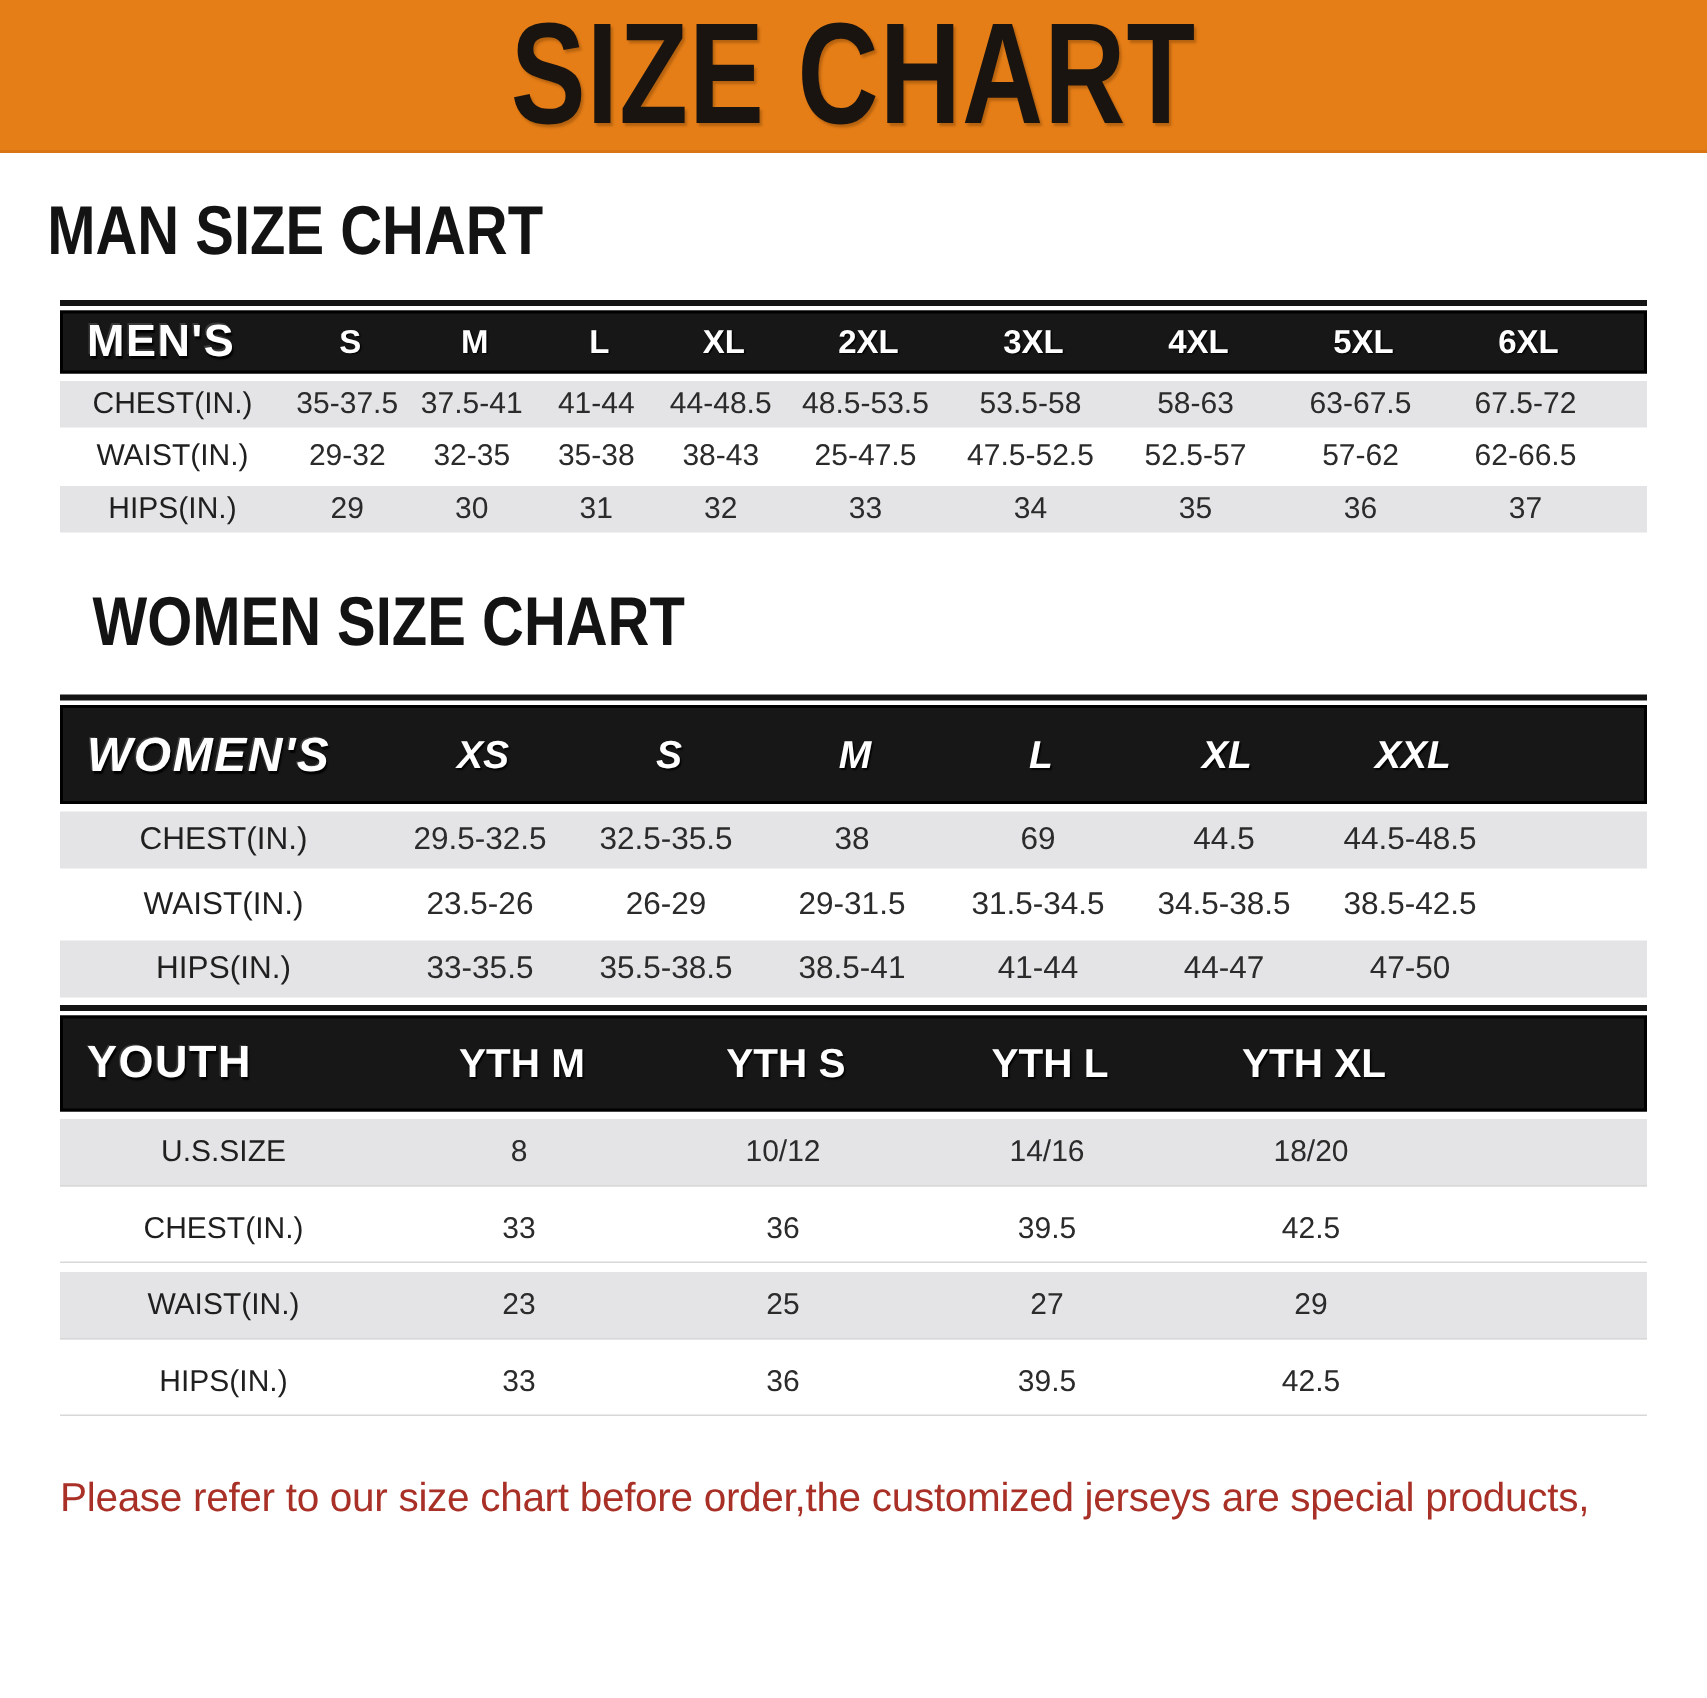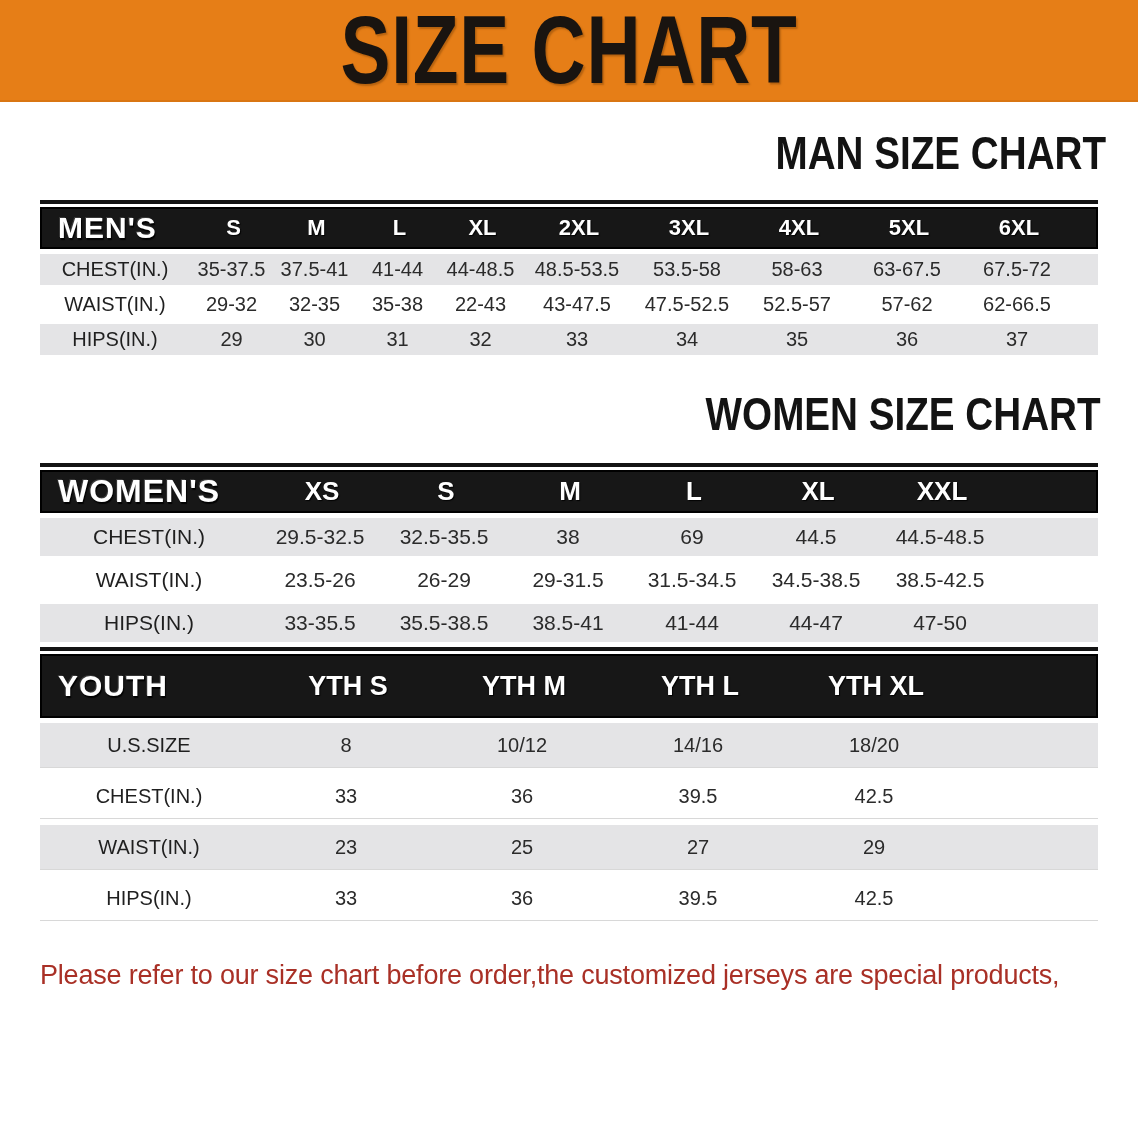--- a/index.html
+++ b/index.html
@@ -25,21 +25,21 @@
     font-weight: bold;
     color: #191410;
     letter-spacing: 1px;
     transform: scaleX(0.78);
     transform-origin: center;
     text-shadow: 2px 2px 2px rgba(90,45,0,0.35);
     white-space: nowrap;
   }
 
   
-  .section-title { text-align: right; margin: 0; }
+  .section-title { text-align: left; margin: 0; }
   .condensed {
     display: inline-block;
     font-weight: bold;
     color: #131313;
     transform: scaleX(0.84);
     transform-origin: center;
     white-space: nowrap;
   }
   .title-men    { margin-top: 28px; margin-bottom: 24px; }
   .title-women  { margin-top: 36px; margin-bottom: 26px; padding-left: 24px; }
@@ -55,21 +55,21 @@
   .women .row { grid-template-columns: 218px repeat(6, 124px) 1fr; }
   .youth .row { grid-template-columns: 218px repeat(4, 176px) 1fr; }
 
   .thead {
     background: #171717;
     color: #ffffff;
     border: 2px solid #000;
     margin-bottom: 5px;
   }
   .men   .thead { height: 42px; }
-  .women .thead { height: 43px; }
+  .women .thead { height: 66px; font-style: italic; }
   .youth .thead { height: 64px; }
 
   .corner-label {
     font-weight: bold;
     padding-left: 16px;
     letter-spacing: 1px;
     text-shadow: 1px 2px 1px rgba(0,0,0,0.9), -1px -1px 0 rgba(255,255,255,0.15);
     white-space: nowrap;
   }
   .men   .corner-label { font-size: 30px; }
@@ -145,22 +145,22 @@
           <div class="val">58-63</div>
           <div class="val">63-67.5</div>
           <div class="val">67.5-72</div>
           <div class="spacer"></div>
         </div>
         <div class="trow row odd">
           <div class="row-label">WAIST(IN.)</div>
           <div class="val">29-32</div>
           <div class="val">32-35</div>
           <div class="val">35-38</div>
-          <div class="val">22-43</div>
-          <div class="val">43-47.5</div>
+          <div class="val">38-43</div>
+          <div class="val">25-47.5</div>
           <div class="val">47.5-52.5</div>
           <div class="val">52.5-57</div>
           <div class="val">57-62</div>
           <div class="val">62-66.5</div>
           <div class="spacer"></div>
         </div>
         <div class="trow row even">
           <div class="row-label">HIPS(IN.)</div>
           <div class="val">29</div>
           <div class="val">30</div>
@@ -221,22 +221,22 @@
           <div class="spacer"></div>
         </div>
       </div>
   </section>
 
   <section>
     <div class="sizetable youth">
         <div class="topline"></div>
         <div class="thead row">
           <div class="corner-label">YOUTH</div>
+          <div class="col-label">YTH M</div>
           <div class="col-label">YTH S</div>
-          <div class="col-label">YTH M</div>
           <div class="col-label">YTH L</div>
           <div class="col-label">YTH XL</div>
           <div class="spacer"></div>
         </div>
         <div class="trow row even">
           <div class="row-label">U.S.SIZE</div>
           <div class="val">8</div>
           <div class="val">10/12</div>
           <div class="val">14/16</div>
           <div class="val">18/20</div>

